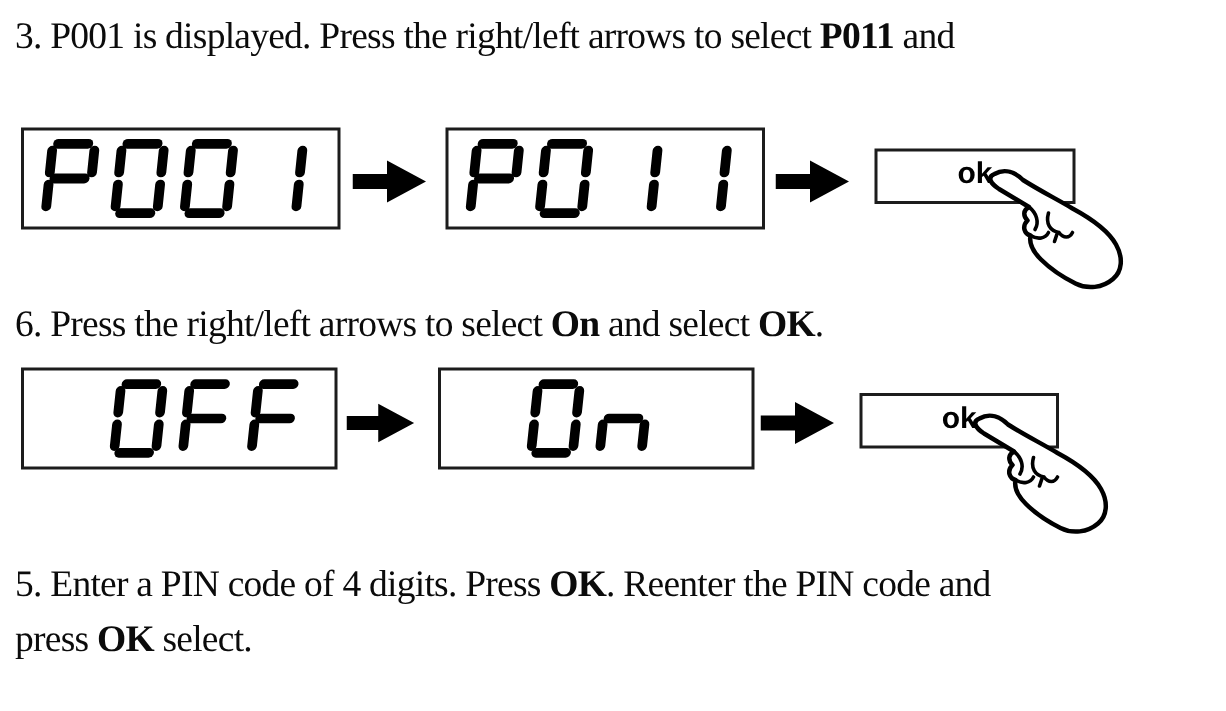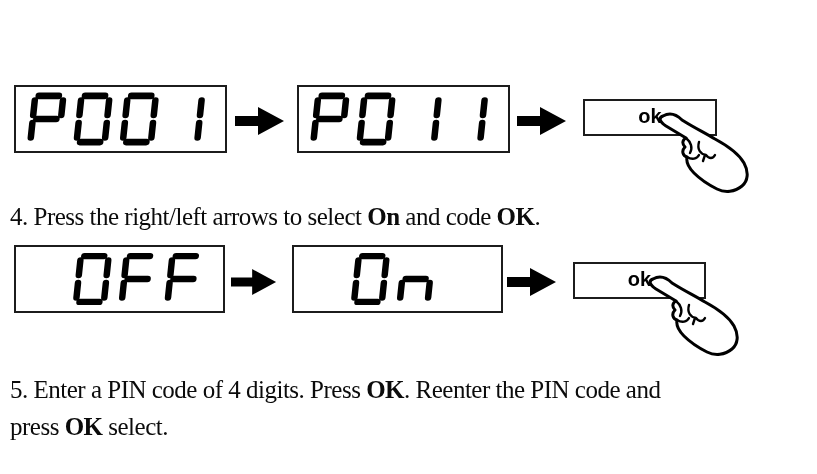--- a/index.html
+++ b/index.html
@@ -61,20 +61,21 @@
   .hand-icon{position:absolute;width:115px;height:90px;}
   #hand1{left:653px;top:112px;}
   #hand2{left:643px;top:275px;}
 </style>
 </head>
 <body>
 
 <div id="canvas">
 
   <div id="step3" class="step-text">
+      <div class="tline"><span>3. P001 is displayed. Press the right/left arrows to select </span><span class="b">P011</span><span> and</span></div>
     </div>
 
   <div id="disp-p001" class="seg-display">
       <svg viewBox="0 0 208 63">
         <g transform="translate(15,5) skewX(-6)">
           <line x1="8" y1="3.5" x2="28" y2="3.5" stroke="#000000" stroke-width="6.5" stroke-linecap="round"></line>
           <line x1="32.5" y1="8" x2="32.5" y2="22.5" stroke="#000000" stroke-width="6.5" stroke-linecap="round"></line>
           <line x1="4.5" y1="30.5" x2="4.5" y2="45" stroke="#000000" stroke-width="6.5" stroke-linecap="round"></line>
           <line x1="4.5" y1="8" x2="4.5" y2="22.5" stroke="#000000" stroke-width="6.5" stroke-linecap="round"></line>
           <line x1="8" y1="26.5" x2="28" y2="26.5" stroke="#000000" stroke-width="6.5" stroke-linecap="round"></line>
@@ -145,21 +146,21 @@
   <svg id="hand1" class="hand-icon" viewBox="0 0 115 90">
     <path d="M 10,4 C 17,0 24,3 29,8 C 40,15 52,21 62,27 C 75,34 86,42 91,51
              C 96,60 95,69 89,74 C 82,80 72,81 64,77 C 54,72 46,66 41,61
              C 36,56 33,50 34,45 C 30,44 28,39 32,35 C 29,32 29,28 33,26
              L 13,14 C 7,10 5,6 10,4 Z" fill="#ffffff" stroke="#000" stroke-width="3" stroke-linejoin="round"></path>
     <path d="M 33,26 C 38,30 40,36 37,41 M 34,45 C 39,48 44,47 46,43
              M 46,30 C 44,37 47,42 53,43 C 56,47 60,47 62,43 M 52,43 L 50,49" fill="none" stroke="#000" stroke-width="2.4" stroke-linecap="round"></path>
   </svg>
 
   <div id="step4" class="step-text">
-      <div class="tline"><span>4. Press the right/left arrows to select </span><span class="b">On</span><span> and code </span><span class="b">OK</span><span>.</span></div>
+      <div class="tline"><span>6. Press the right/left arrows to select </span><span class="b">On</span><span> and select </span><span class="b">OK</span><span>.</span></div>
     </div>
 
   <div id="disp-off" class="seg-display">
       <svg viewBox="0 0 208 63">
         <g transform="translate(15,5) skewX(-6)"></g>
         <g transform="translate(61,5) skewX(-6)">
           <line x1="8" y1="3.5" x2="28" y2="3.5" stroke="#000000" stroke-width="6.5" stroke-linecap="round"></line>
           <line x1="32.5" y1="8" x2="32.5" y2="22.5" stroke="#000000" stroke-width="6.5" stroke-linecap="round"></line>
           <line x1="32.5" y1="30.5" x2="32.5" y2="45" stroke="#000000" stroke-width="6.5" stroke-linecap="round"></line>
           <line x1="8" y1="49.5" x2="28" y2="49.5" stroke="#000000" stroke-width="6.5" stroke-linecap="round"></line>

